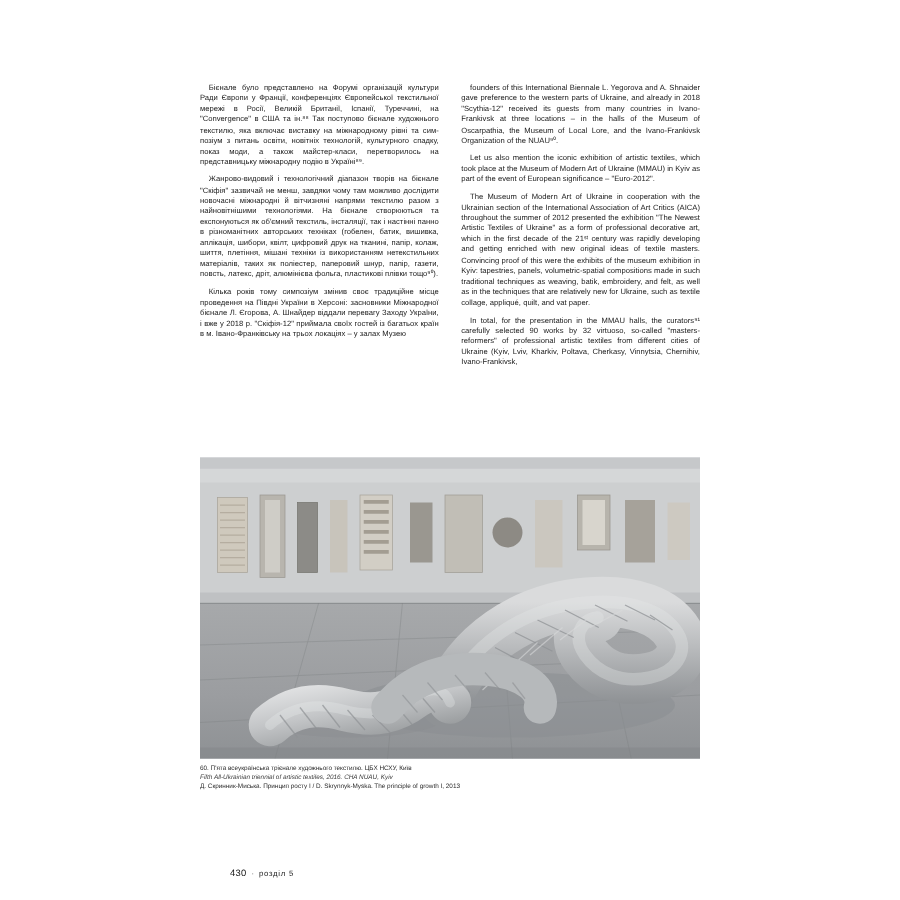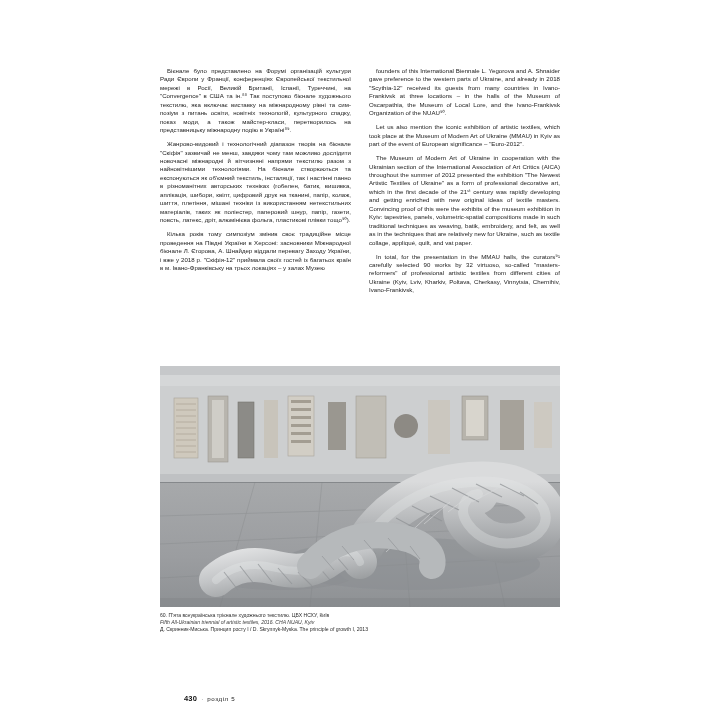--- a/index.html
+++ b/index.html
@@ -74,21 +74,21 @@
   .footer {
     position: absolute;
     left: 184px;
     top: 694px;
     display: flex;
     align-items: baseline;
     gap: 4px;
   }
   .folio {
     font-size: 7.5px;
-    font-weight: bold;
+    font-weight: normal;
     color: #111111;
     letter-spacing: 0.2px;
   }
   .folio-sep {
     font-size: 6px;
     color: #444444;
   }
   .folio-sec {
     font-size: 6.2px;
     color: #222222;

